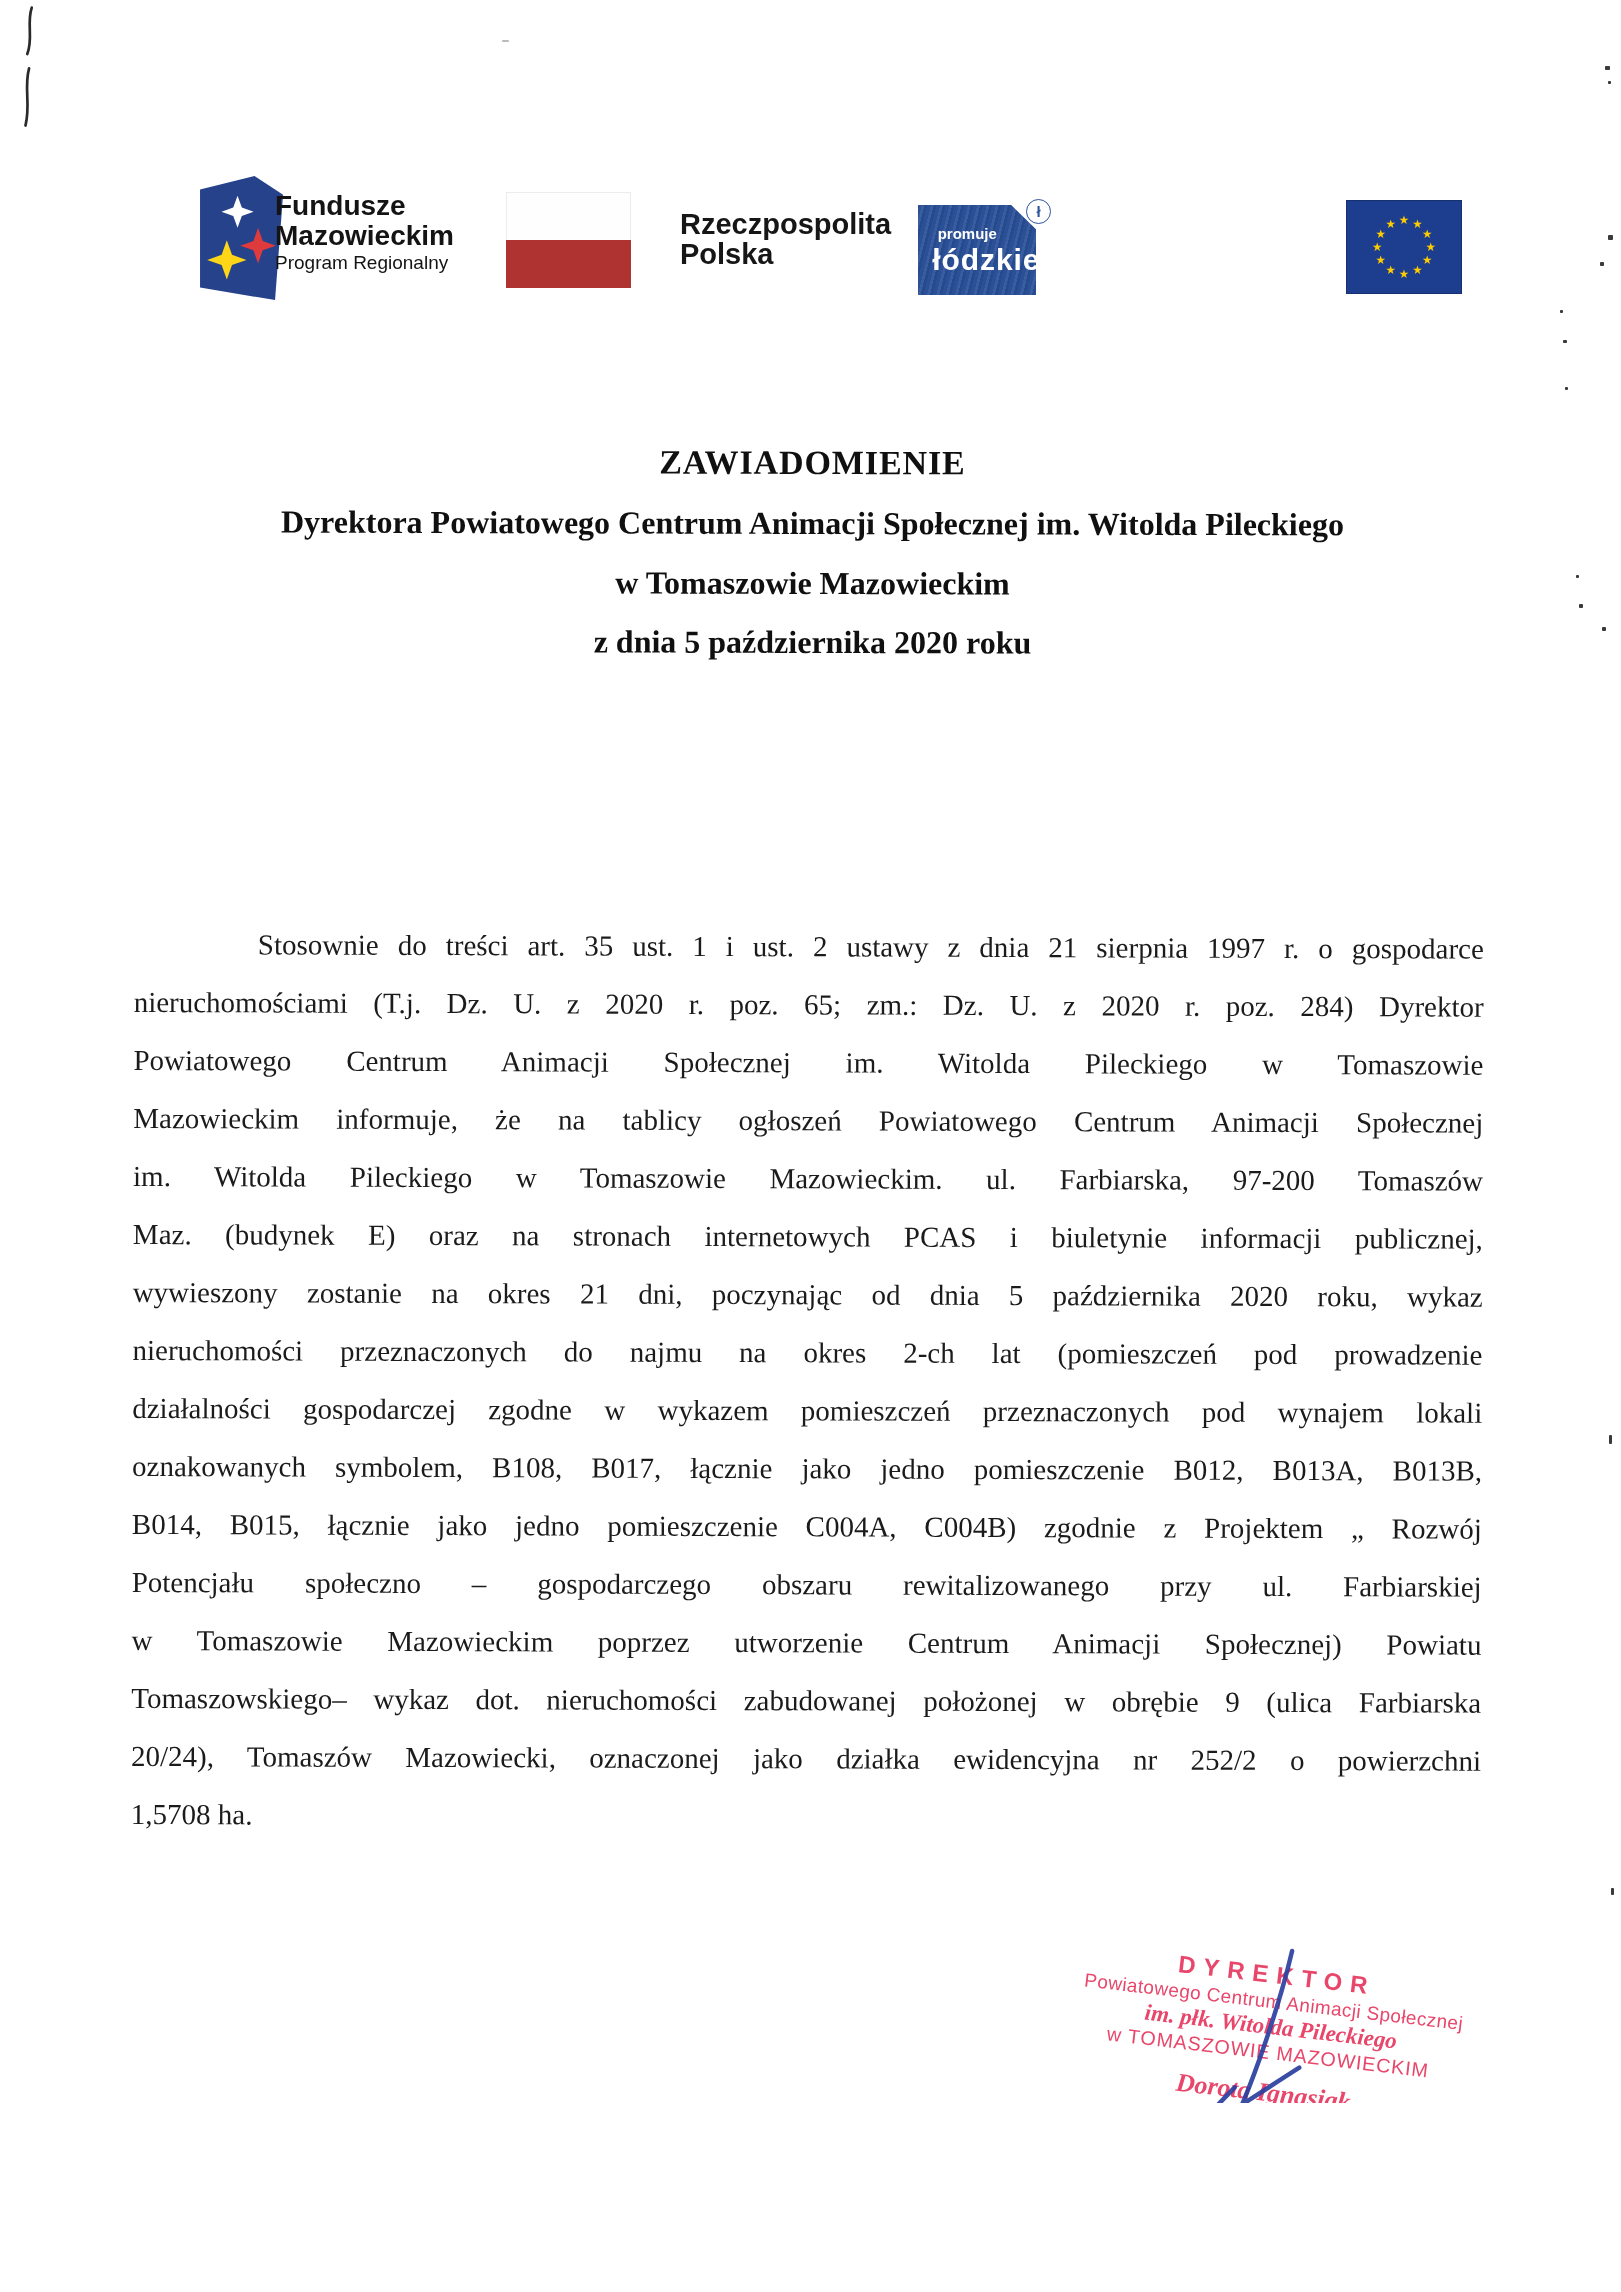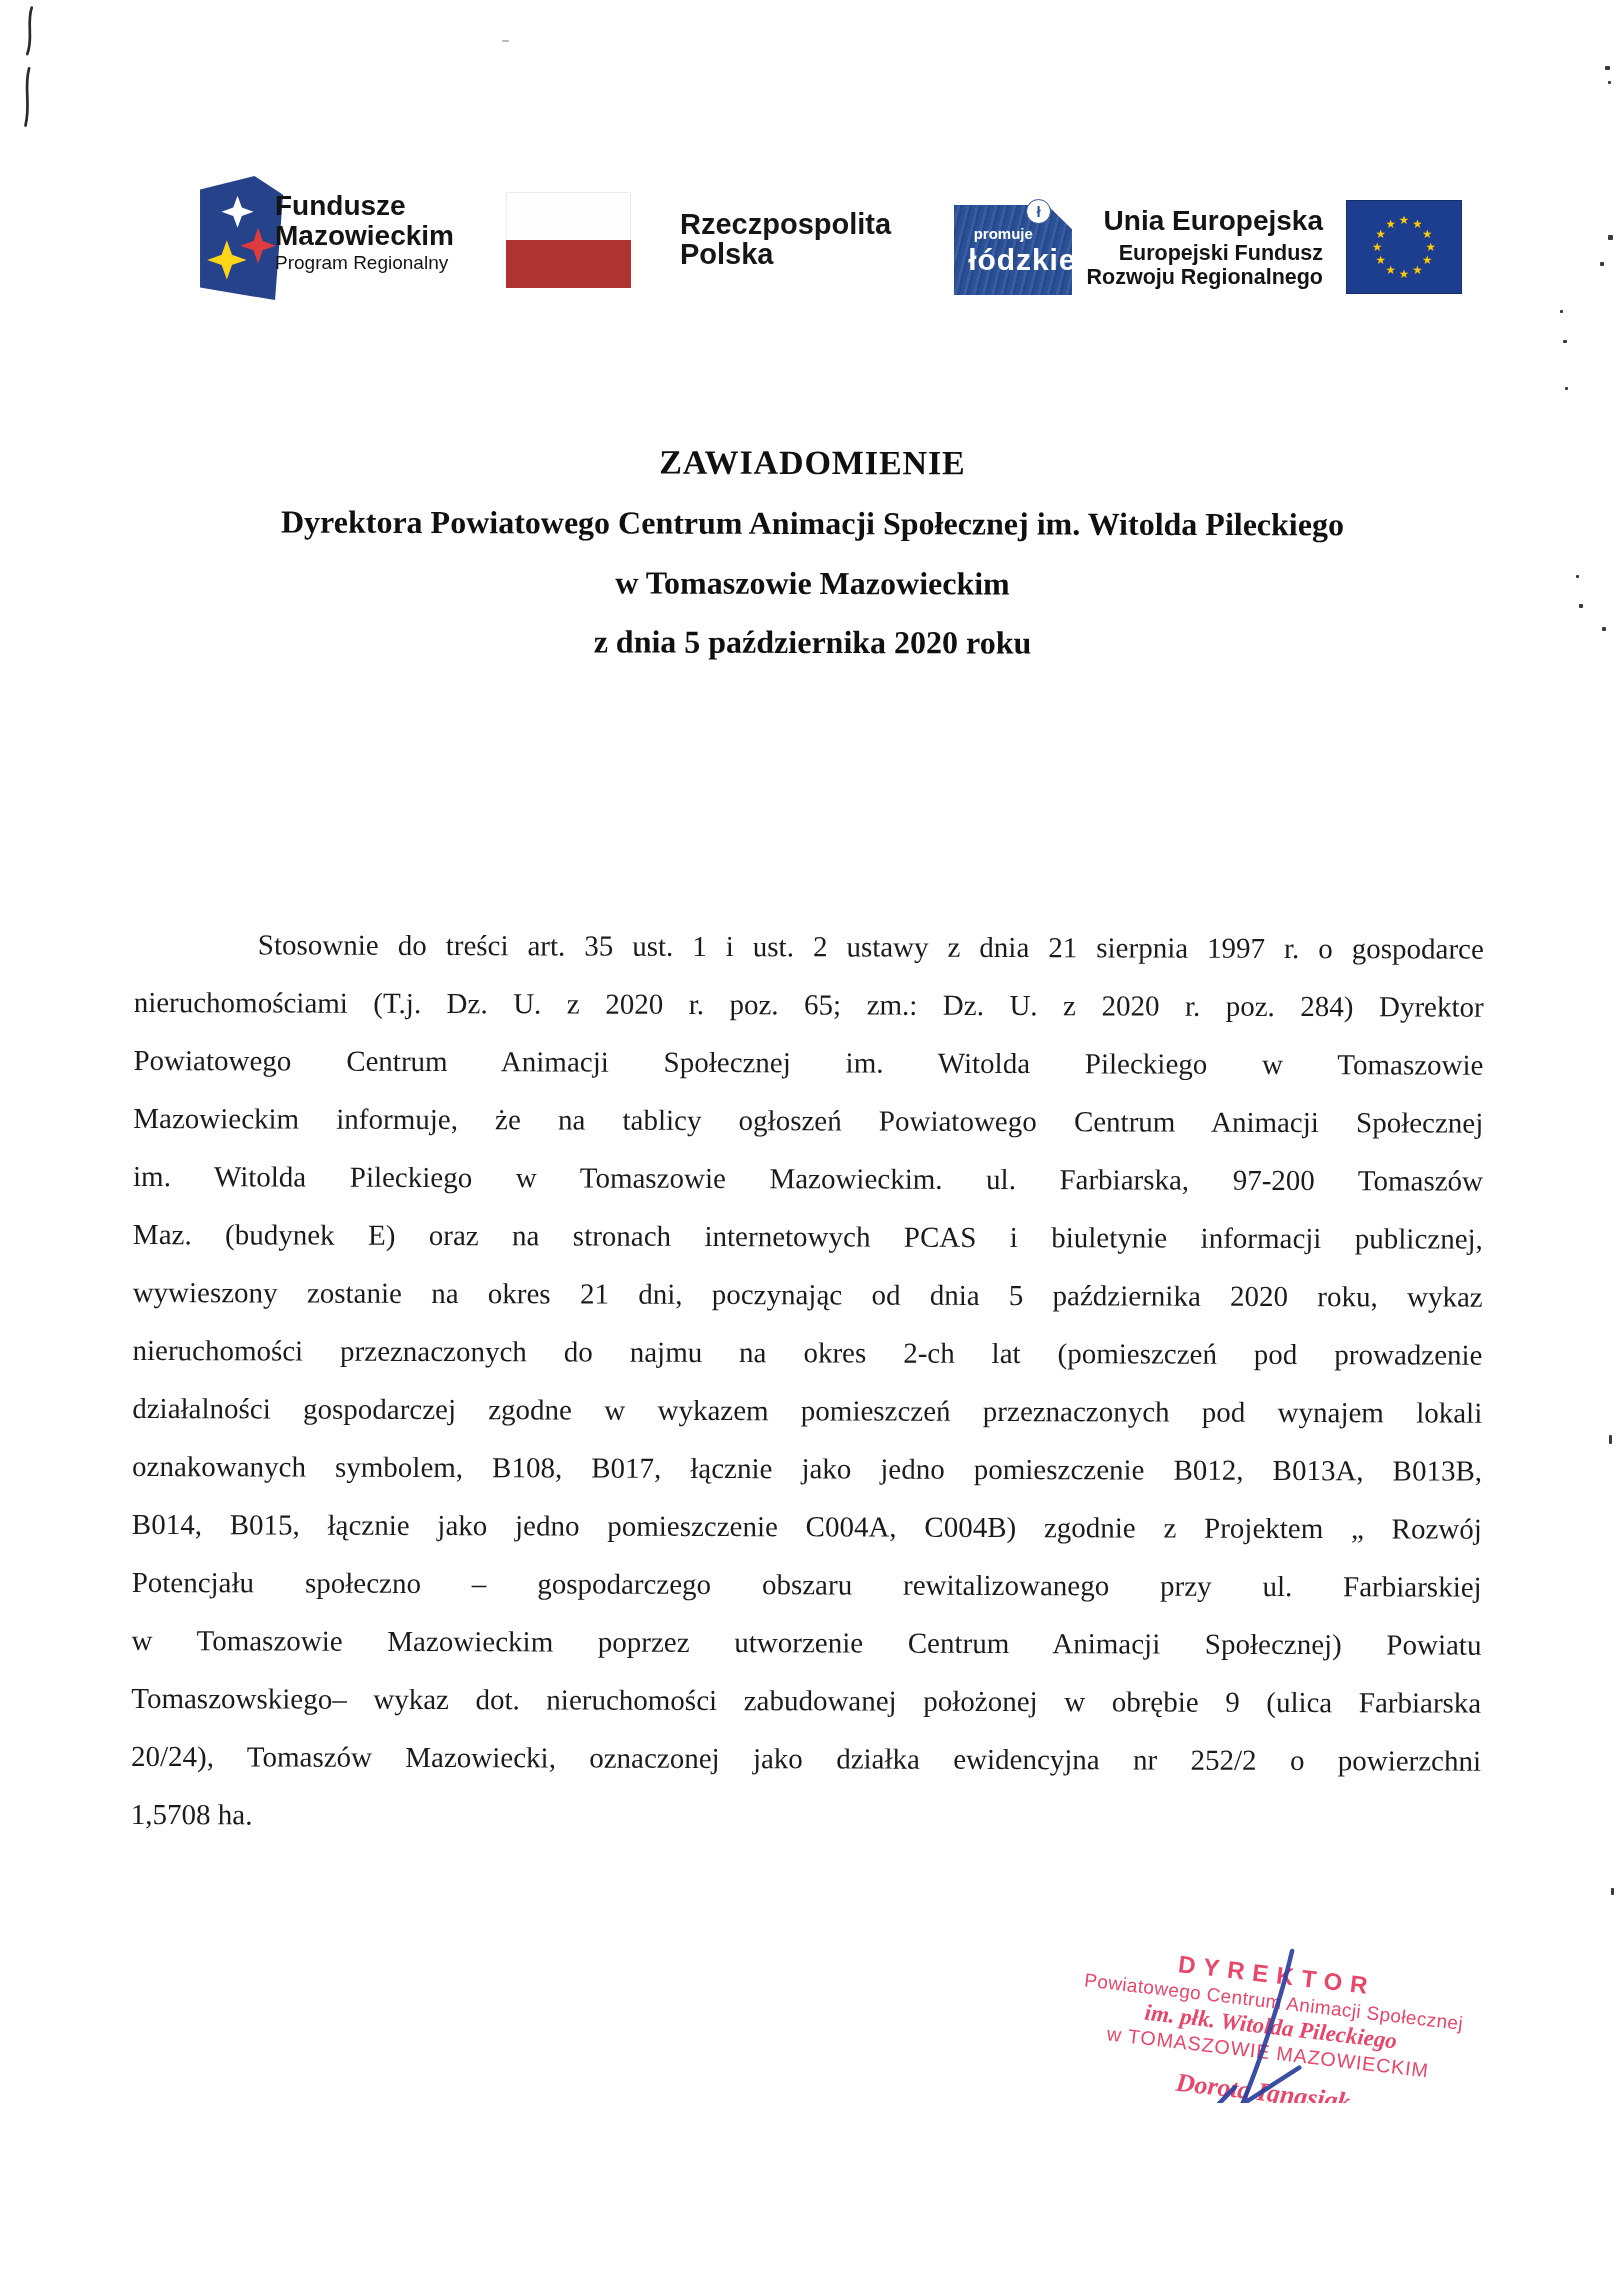--- a/index.html
+++ b/index.html
@@ -17,21 +17,21 @@
   .fe-text .big{font-size:28px;font-weight:bold;line-height:30px;letter-spacing:0px;}
   .fe-text .small{font-size:19px;margin-top:1px;}
   .pl-flag{left:506px;top:192px;width:125px;height:97px;}
   .pl-flag .white{height:47px;background:#fefefe;border:0.9px solid #ececec;border-bottom:none;}
   .pl-flag .red{height:48px;background:#ae3331;}
   .rp-text{left:652px;top:209px;font-family:"Liberation Sans",sans-serif;color:#161616;margin-left:28px;}
   .rp-text div{font-size:29px;font-weight:bold;line-height:30px;}
   .lodzkie{left:918px;top:205px;width:118px;height:90px;
     background:repeating-linear-gradient(104deg,#2c5096 0 3.6px,#3a5da0 3.6px 6.3px,#264a8e 6.3px 9px);
     clip-path:polygon(0 0,79% 0,100% 27%,100% 100%,0 100%);
-    color:#fff;font-family:"Liberation Sans",sans-serif;margin-left:36px;}
+    color:#fff;font-family:"Liberation Sans",sans-serif;}
   .lodzkie .promuje{position:absolute;left:19.7px;top:19.7px;font-size:15px;font-weight:bold;}
   .lodzkie .big{position:absolute;left:14.3px;top:38px;font-size:30px;font-weight:bold;letter-spacing:0.9px;}
   .lodzkie-badge{left:1026px;top:199px;width:23px;height:23px;border:1.8px solid #2d5499;border-radius:50%;
     color:#2d5499;font-family:"Liberation Sans",sans-serif;font-size:15px;font-weight:bold;
     display:flex;align-items:center;justify-content:center;background:#fff;}
   .ue-text{left:1034px;top:206px;width:289px;text-align:right;font-family:"Liberation Sans",sans-serif;color:#141414;}
   .ue-text .l1{font-size:28px;font-weight:bold;line-height:29.6px;}
   .ue-text .l2{font-size:21.5px;font-weight:bold;line-height:24px;margin-top:5.4px;}
   .ue-text .l3{font-size:21.5px;font-weight:bold;line-height:24px;}
   .eu-flag{left:1346px;top:200px;}
@@ -95,25 +95,20 @@
   </div>
 
   <div class="hdr lodzkie">
     <div class="promuje">promuje</div>
     <div class="big">łódzkie</div>
   </div>
   <div class="hdr lodzkie-badge">
     <span>ł</span>
   </div>
 
-  <div class="hdr ue-text">
-    <div class="l1">Unia Europejska</div>
-    <div class="l2">Europejski Fundusz</div>
-    <div class="l3">Rozwoju Regionalnego</div>
-  </div>
   <svg class="hdr eu-flag" width="116" height="94" viewBox="0 0 130 105">
     <rect x="0" y="0" width="130" height="105" fill="#1d3d8f" stroke="#16306e" stroke-width="2"></rect>
     <g fill="#ffcc00" font-size="13" text-anchor="middle" font-family="'DejaVu Sans',sans-serif">
       <text x="65" y="27">★</text>
         <text x="80" y="31">★</text>
         <text x="91" y="42">★</text>
       <text x="95" y="57">★</text>
         <text x="91" y="72">★</text>
         <text x="80" y="83">★</text>
       <text x="65" y="87">★</text>

